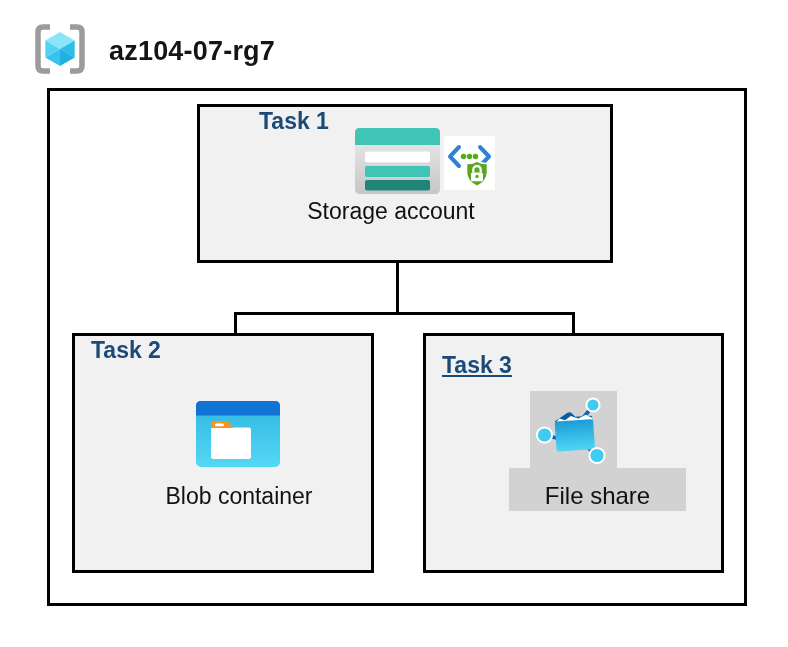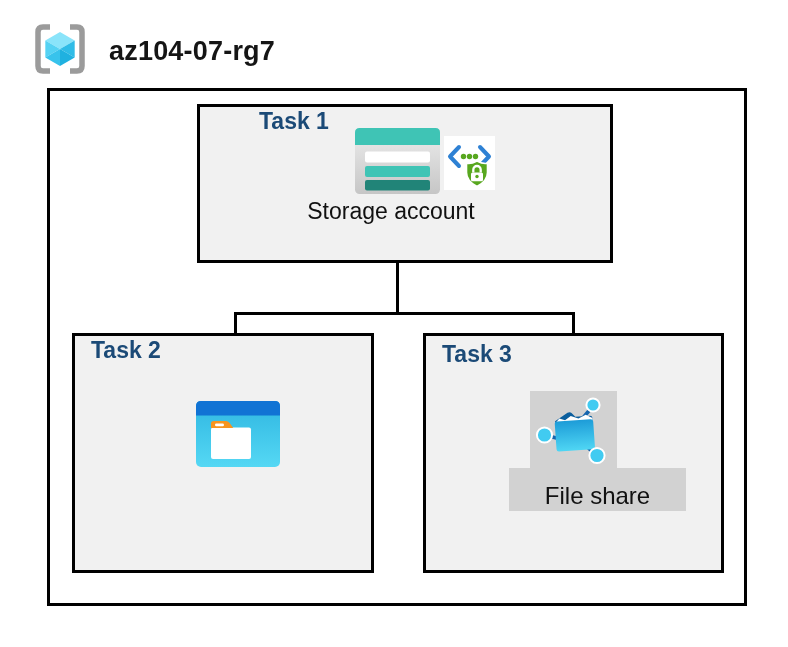--- a/index.html
+++ b/index.html
@@ -116,23 +116,24 @@
         </linearGradient>
       </defs>
       <rect x="0" y="0" width="84" height="66" rx="5" fill="url(#bc)"></rect>
       <path d="M0 14.5 V5 Q0 0 5 0 H79 Q84 0 84 5 V14.5 Z" fill="#1173d4"></path>
       <rect x="15" y="26.5" width="40" height="31.5" rx="2" fill="#ffffff"></rect>
       <path d="M15 27 V22.5 Q15 20 17.5 20 H30 Q32 20 33.2 21.6 L37.3 27 Z" fill="#f7941e"></path>
       <rect x="19" y="22.5" width="9" height="2.8" rx="1.4" fill="#ffffff"></rect>
     </svg>
   </span>
 
+  <div class="resource-label" style="left:129px;top:483px;width:220px;">Blob container</div>
 
   <div class="task-box task-3"></div>
-  <div class="task-label" style="left:442px;top:341px;">Task 3</div>
+  <div class="task-label" style="left:442px;top:352px;text-decoration:underline;">Task 3</div>
 
   <div class="sel-gray" style="left:530px;top:391px;width:87px;height:78px;"></div>
 
   <span class="abs" style="left:535px;top:394px;">
     <svg width="78" height="72" viewBox="0 0 78 72">
       <defs>
         <linearGradient id="fsh" x1="0" y1="0" x2="0" y2="1">
           <stop offset="0" stop-color="#1d9cd8"></stop>
             <stop offset="1" stop-color="#4fd6f4"></stop>
         </linearGradient>

